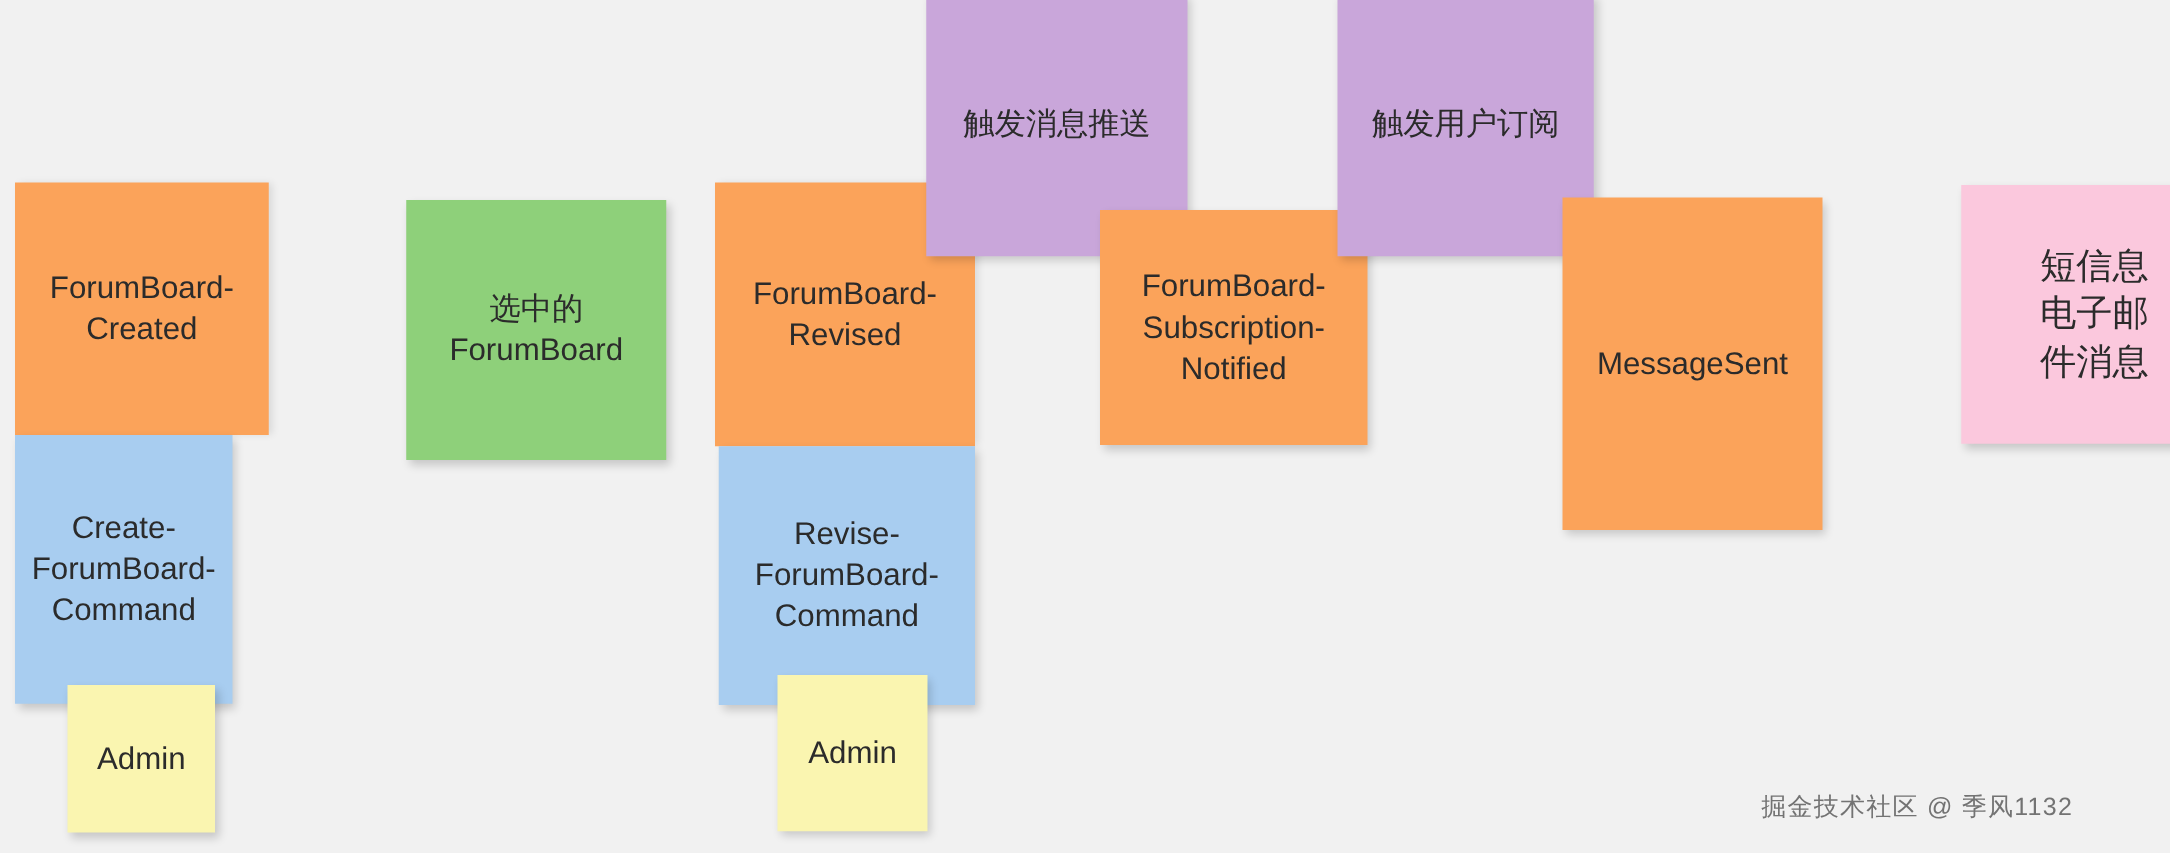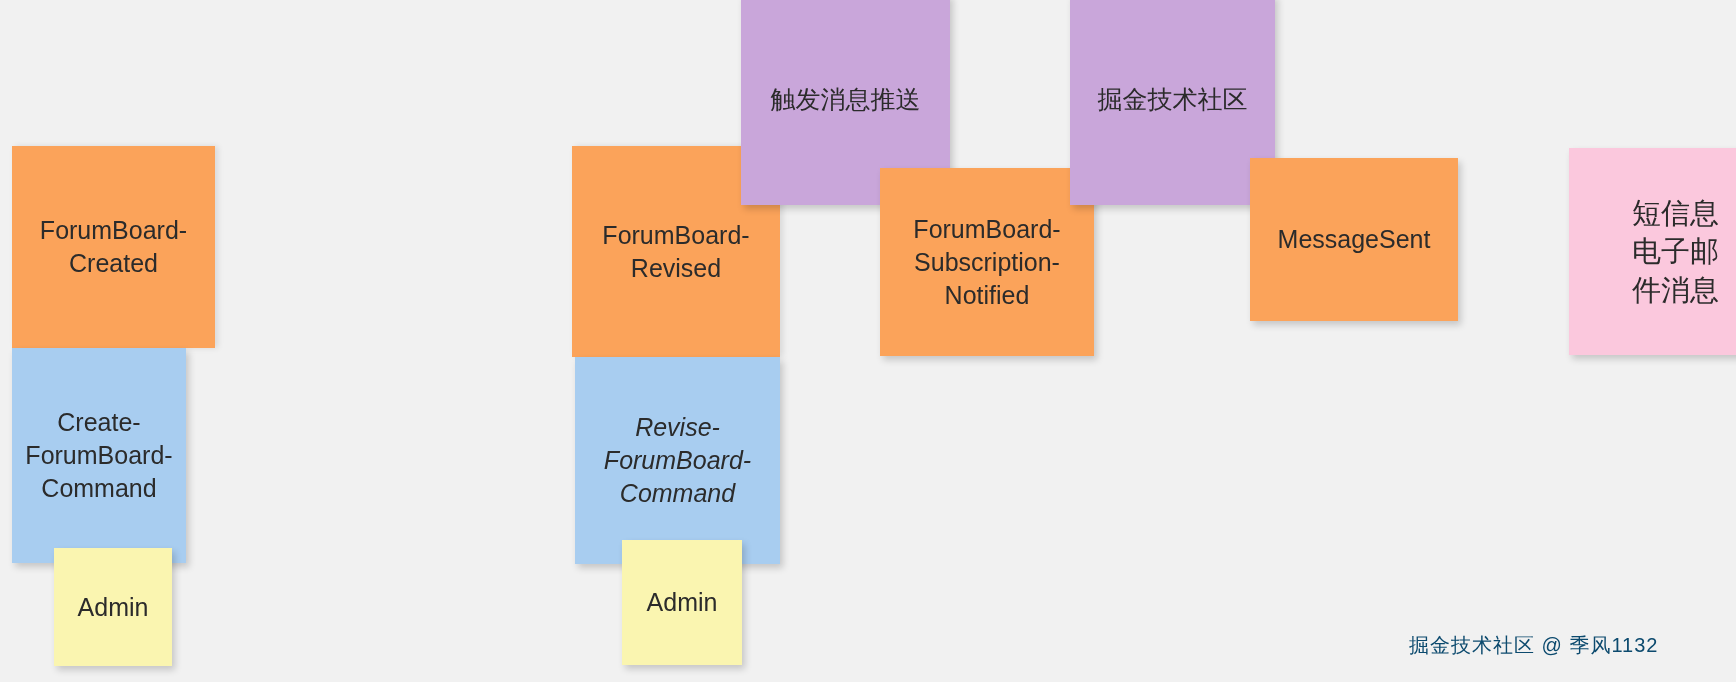--- a/index.html
+++ b/index.html
@@ -53,29 +53,31 @@
 </head>
 <body>
 
 <div id="board">
     <div class="note joined-top" style="left: 12px; top: 146px; width: 203px; height: 202px; background: rgb(251, 163, 90); font-size: 25px;"><span class="note-text">ForumBoard-
 Created</span></div>
     <div class="note" style="left: 12px; top: 348px; width: 174px; height: 215px; background: rgb(168, 205, 240); font-size: 25px;"><span class="note-text">Create-
 ForumBoard-
 Command</span></div>
     <div class="note" style="left: 54px; top: 548px; width: 118px; height: 118px; background: rgb(250, 245, 176); font-size: 25px;"><span class="note-text">Admin</span></div>
+    <div class="note" style="left: 325px; top: 160px; width: 208px; height: 208px; background: rgb(142, 208, 122); font-size: 25px;"><span class="note-text">选中的
+ForumBoard</span></div>
     <div class="note joined-top" style="left: 572px; top: 146px; width: 208px; height: 211px; background: rgb(251, 163, 90); font-size: 25px;"><span class="note-text">ForumBoard-
 Revised</span></div>
-    <div class="note" style="left: 575px; top: 357px; width: 205px; height: 207px; background: rgb(168, 205, 240); font-size: 25px; font-style: italic;"><span class="note-text">Revise-
+    <div class="note" style="left: 575px; top: 357px; width: 205px; height: 207px; background: rgb(168, 205, 240); font-size: 25px;"><span class="note-text">Revise-
 ForumBoard-
 Command</span></div>
     <div class="note" style="left: 622px; top: 540px; width: 120px; height: 125px; background: rgb(250, 245, 176); font-size: 25px;"><span class="note-text">Admin</span></div>
     <div class="note" style="left: 741px; top: -6px; width: 209px; height: 211px; background: rgb(201, 166, 218); font-size: 25px;"><span class="note-text">触发消息推送</span></div>
     <div class="note" style="left: 880px; top: 168px; width: 214px; height: 188px; background: rgb(251, 163, 90); font-size: 25px;"><span class="note-text">ForumBoard-
 Subscription-
 Notified</span></div>
-    <div class="note" style="left: 1070px; top: -6px; width: 205px; height: 211px; background: rgb(201, 166, 218); font-size: 25px;"><span class="note-text">掘金技术社区</span></div>
-    <div class="note" style="left: 1250px; top: 158px; width: 208px; height: 163px; background: rgb(251, 163, 90); font-size: 25px;"><span class="note-text">MessageSent</span></div>
+    <div class="note" style="left: 1070px; top: -6px; width: 205px; height: 211px; background: rgb(201, 166, 218); font-size: 25px;"><span class="note-text">触发用户订阅</span></div>
+    <div class="note" style="left: 1250px; top: 158px; width: 208px; height: 266px; background: rgb(251, 163, 90); font-size: 25px;"><span class="note-text">MessageSent</span></div>
     <div class="note" style="left: 1521px; top: 148px; width: 213px; height: 207px; background: rgb(251, 200, 221); font-size: 29px; margin-left: 48px;"><span class="note-text">短信息
 电子邮
 件消息</span></div>
-    <div class="watermark" style="left: 1409px; top: 632px; color: #0c4a6e;">掘金技术社区 @ 季风1132</div>
+    <div class="watermark" style="left: 1409px; top: 632px; color: #737373;">掘金技术社区 @ 季风1132</div>
   </div>
 
 </body></html>

